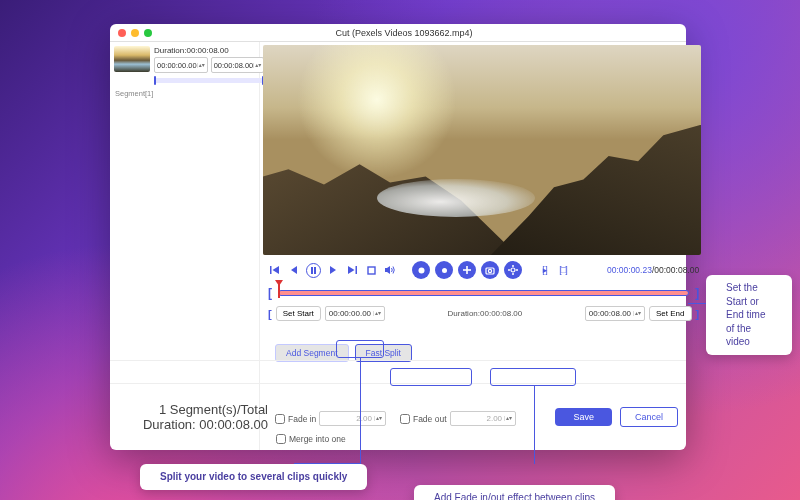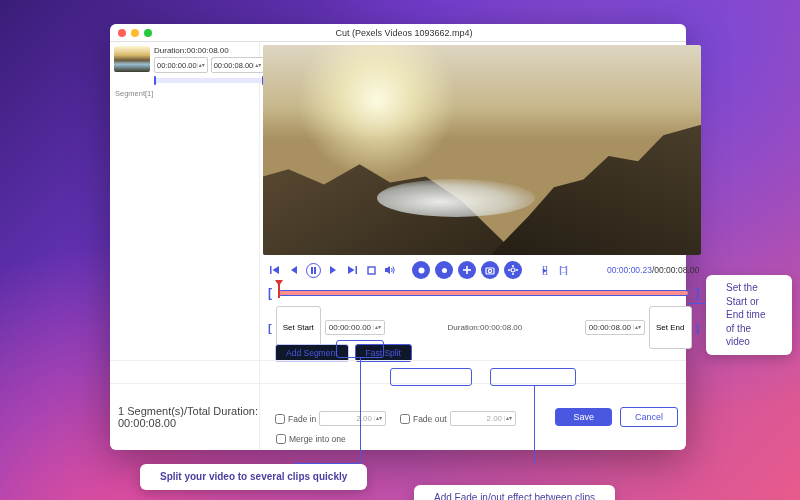--- a/index.html
+++ b/index.html
@@ -56,32 +56,32 @@
   .timecode { font-size:8.5px; margin-left:auto;padding-left:32px; }
   .tc-cur{color:#4a57e0}
   .timeline { margin:4px 8px; height:14px; position:relative; }
   .tl-track { position:absolute; left:10px; right:10px; top:4px; height:6px; background:#ff8f8f; border-radius:3px; border:1px solid #4a57e0;}
   .tl-bracket { position:absolute; top:0; font-size:12px; color:#4a57e0; font-weight:bold; }
   .tl-bracket.l{left:0}.tl-bracket.r{right:0}
   .tl-head { position:absolute; left:10px; top:-2px; width:2px; height:14px; background:#d33; }
   .tl-head::before{content:"";position:absolute;top:-4px;left:-3px;width:8px;height:6px;background:#d33;clip-path:polygon(0 0,100% 0,50% 100%);}
   .range-row { display:flex; align-items:center; gap:4px; padding:2px 8px; font-size:8px; }
   .rb { color:#4a57e0; font-weight:bold; font-size:11px; }
-  .btn-min { border:1px solid #ccc; background:#fff; border-radius:3px; padding:16px 6px; font-size:8px; cursor:pointer;}
+  .btn-min { border:1px solid #ccc; background:#fff; border-radius:3px; padding:2px 6px; font-size:8px; cursor:pointer;}
   .ti2 { height:15px; border:1px solid #ccc; border-radius:2px; font-size:8px; padding:0 3px; display:flex; align-items:center; gap:2px; background:#fff;}
   .dur-mid{flex:1;text-align:center;color:#555;font-size:8px;}
   .seg-actions { display:flex; gap:6px; padding:4px 0 0 165px; position:absolute; top:316px; left:0;}
-  .btn-outline { border:1px solid #c4c9ff; color:#4a57e0; background:#0f172a; border-radius:3px; padding:3px 10px; font-size:8.5px; cursor:pointer;}
+  .btn-outline { border:1px solid #c4c9ff; color:#4a57e0; background:#e5e5e5; border-radius:3px; padding:3px 10px; font-size:8.5px; cursor:pointer;}
   .btn-outline.hl{border:1.5px solid #4a57e0;}
   .fade-row { display:flex; align-items:center; gap:14px; padding:6px 8px 0 165px; position:absolute; top:336px; left:0; width:100%; border-top:1px solid #eee;}
   .chk { display:flex; align-items:center; gap:3px; font-size:8.5px; color:#555;margin-top:44px;}
   .chk input{width:10px;height:10px;}
   .chk .ti2{color:#aaa;padding-left:36px;}
   .bottom { position:absolute; bottom:0; left:0; right:0; border-top:1px solid #eee; padding:6px 8px; display:flex; align-items:center; gap:8px;}
-  .summary { font-size:11px; color:#444; width:150px;}
+  .summary { font-size:13px; color:#444; width:150px;text-align:right;}
   .btn-pri { background:#4a57e0; color:#fff; border:none; border-radius:4px; padding:4px 18px; font-size:9px; cursor:pointer;}
   .btn-sec { background:#fff; color:#4a57e0; border:1px solid #4a57e0; border-radius:3px; padding:4px 14px; font-size:9px; cursor:pointer;}
   .spacer{flex:1}
   
   .callout { position:absolute; background:#fff; border-radius:6px; padding:6px 20px; font-size:10px; color:#4a3fa0; box-shadow:0 4px 12px rgba(0,0,0,.2); line-height:1.35;}
   .lead { position:absolute; background:#4a57e0; }
   .hlbox { position:absolute; border:1.5px solid #4a57e0; border-radius:3px; pointer-events:none;}
   svg{display:block}
 </style>
 </head>

